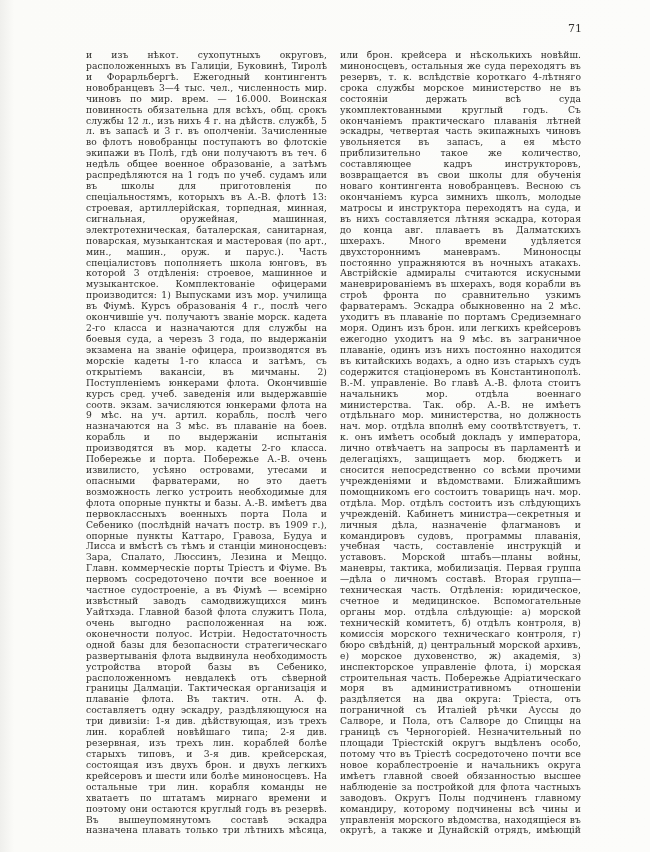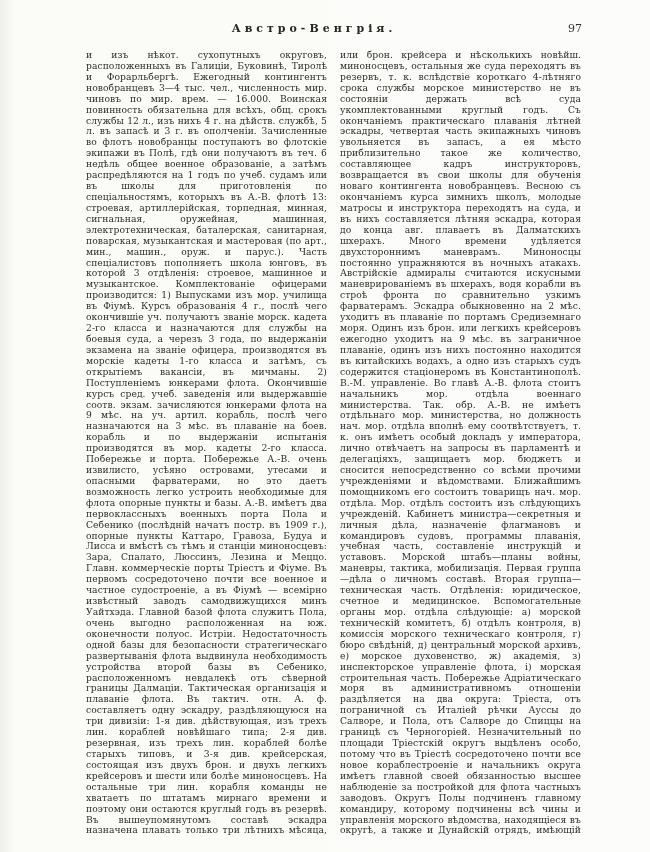--- a/index.html
+++ b/index.html
@@ -59,20 +59,19 @@
     word-spacing: 0.2px;
     color: #2e2d2a;
   }
   .col .it { }
 </style>
 </head>
 <body>
 
 <div class="page">
   <div class="running-head">
-    <div class="title">Австро-Венгрія.</div>
-    <div class="page-num">97</div>
+    <div class="page-num">71</div>
   </div>
   <div class="columns">
     <div class="col" id="col-left"><span>и изъ нѣкот. сухопутныхъ округовъ, расположенныхъ въ Галиціи, Буковинѣ, Тиролѣ и Форарльбергѣ. Ежегодный контингентъ новобранцевъ 3—4 тыс. чел., численность мир. чиновъ по мир. врем. — 16.000. Воинская повинность обязательна для всѣхъ, общ. срокъ службы 12 л., изъ нихъ 4 г. на дѣйств. службѣ, 5 л. въ запасѣ и 3 г. въ ополченіи. Зачисленные во флотъ новобранцы поступаютъ во флотскіе экипажи въ Полѣ, гдѣ они получаютъ въ теч. 6 недѣль общее военное образованіе, а затѣмъ распредѣляются на 1 годъ по учеб. судамъ или въ школы для приготовленія по спеціальностямъ, которыхъ въ А.-В. флотѣ 13: строевая, артиллерійская, торпедная, минная, сигнальная, оружейная, машинная, электротехническая, баталерская, санитарная, поварская, музыкантская и мастеровая (по арт., мин., машин., оруж. и парус.). Часть спеціалистовъ пополняетъ школа юнговъ, въ которой 3 отдѣленія: строевое, машинное и музыкантское. Комплектованіе офицерами производится: 1) Выпусками изъ мор. училища въ Фіумѣ. Курсъ образованія 4 г., послѣ чего окончившіе уч. получаютъ званіе морск. кадета 2-го класса и назначаются для службы на боевыя суда, а черезъ 3 года, по выдержаніи экзамена на званіе офицера, производятся въ морскіе кадеты 1-го класса и затѣмъ, съ открытіемъ вакансіи, въ мичманы. 2) Поступленіемъ юнкерами флота. Окончившіе курсъ сред. учеб. заведенія или выдержавшіе соотв. экзам. зачисляются юнкерами флота на 9 мѣс. на уч. артил. корабль, послѣ чего назначаются на 3 мѣс. въ плаваніе на боев. корабль и по выдержаніи испытанія производятся въ мор. кадеты 2-го класса. </span><span class="it">Побережье и порта.</span><span> Побережье А.-В. очень извилисто, усѣяно островами, утесами и опасными фарватерами, но это даетъ возможность легко устроить необходимые для флота опорные пункты и базы. А.-В. имѣетъ два первоклассныхъ военныхъ порта Пола и Себенико (послѣдній начатъ постр. въ 1909 г.), опорные пункты Каттаро, Гравоза, Будуа и Лисса и вмѣстѣ съ тѣмъ и станціи миноносцевъ: Зара, Спалато, Люссинъ, Лезина и Меццо. Главн. коммерческіе порты Тріестъ и Фіуме. Въ первомъ сосредоточено почти все военное и частное судостроеніе, а въ Фіумѣ — всемірно извѣстный заводъ самодвижущихся минъ Уайтхэда. Главной базой флота служитъ Пола, очень выгодно расположенная на юж. оконечности полуос. Истріи. Недостаточность одной базы для безопасности стратегическаго развертыванія флота выдвинула необходимость устройства второй базы въ Себенико, расположенномъ невдалекѣ отъ сѣверной границы Далмаціи. </span><span class="it">Тактическая организація и плаваніе флота.</span><span> Въ тактич. отн. А. ф. составляетъ одну эскадру, раздѣляющуюся на три дивизіи: 1-я див. дѣйствующая, изъ трехъ лин. кораблей новѣйшаго типа; 2-я див. резервная, изъ трехъ лин. кораблей болѣе старыхъ типовъ, и 3-я див. крейсерская, состоящая изъ двухъ брон. и двухъ легкихъ крейсеровъ и шести или болѣе миноносцевъ. На остальные три лин. корабля команды не хватаетъ по штатамъ мирнаго времени и поэтому они остаются круглый годъ въ резервѣ. Въ вышеупомянутомъ составѣ эскадра назначена плавать только три лѣтнихъ мѣсяца, а затѣмъ сформировывается эскадра въ составѣ трехъ лин. кораблей дѣйствующей дивизіи, 4-хъ</span></div>
     <div class="col" id="col-right"><span>или брон. крейсера и нѣсколькихъ новѣйш. миноносцевъ, остальныя же суда переходятъ въ резервъ, т. к. вслѣдствіе короткаго 4-лѣтняго срока службы морское министерство не въ состояніи держать всѣ суда укомплектованными круглый годъ. Съ окончаніемъ практическаго плаванія лѣтней эскадры, четвертая часть экипажныхъ чиновъ увольняется въ запасъ, а ея мѣсто приблизительно такое же количество, составляющее кадръ инструкторовъ, возвращается въ свои школы для обученія новаго контингента новобранцевъ. Весною съ окончаніемъ курса зимнихъ школъ, молодые матросы и инструктора переходятъ на суда, и въ нихъ составляется лѣтняя эскадра, которая до конца авг. плаваетъ въ Далматскихъ шхерахъ. Много времени удѣляется двухстороннимъ маневрамъ. Миноносцы постоянно упражняются въ ночныхъ атакахъ. Австрійскіе адмиралы считаются искусными маневрированіемъ въ шхерахъ, водя корабли въ строѣ фронта по сравнительно узкимъ фарватерамъ. Эскадра обыкновенно на 2 мѣс. уходитъ въ плаваніе по портамъ Средиземнаго моря. Одинъ изъ брон. или легкихъ крейсеровъ ежегодно уходитъ на 9 мѣс. въ заграничное плаваніе, одинъ изъ нихъ постоянно находится въ китайскихъ водахъ, а одно изъ старыхъ судъ содержится стаціонеромъ въ Константинополѣ. </span><span class="it">В.-М. управленіе.</span><span> Во главѣ А.-В. флота стоитъ начальникъ мор. отдѣла военнаго министерства. Так. обр. А.-В. не имѣетъ отдѣльнаго мор. министерства, но должность нач. мор. отдѣла вполнѣ ему соотвѣтствуетъ, т. к. онъ имѣетъ особый докладъ у императора, лично отвѣчаетъ на запросы въ парламентѣ и делегаціяхъ, защищаетъ мор. бюджетъ и сносится непосредственно со всѣми прочими учрежденіями и вѣдомствами. Ближайшимъ помощникомъ его состоитъ </span><span class="it">товарищъ нач. мор. отдѣла.</span><span> Мор. отдѣлъ состоитъ изъ слѣдующихъ учрежденій. </span><span class="it">Кабинетъ министра</span><span>—секретныя и личныя дѣла, назначеніе флагмановъ и командировъ судовъ, программы плаванія, учебная часть, составленіе инструкцій и уставовъ. </span><span class="it">Морской штабъ—</span><span>планы войны, маневры, тактика, мобилизація. </span><span class="it">Первая группа</span><span>—дѣла о личномъ составѣ. </span><span class="it">Вторая группа</span><span>—техническая часть. </span><span class="it">Отдѣленія:</span><span> юридическое, счетное и медицинское. Вспомогательные органы мор. отдѣла слѣдующіе: а) морской техническій комитетъ, б) отдѣлъ контроля, в) комиссія морского техническаго контроля, г) бюро свѣдѣній, д) центральный морской архивъ, е) морское духовенство, ж) академія, з) инспекторское управленіе флота, і) морская строительная часть. Побережье Адріатическаго моря въ административномъ отношеніи раздѣляется на два округа: Тріеста, отъ пограничной съ Италіей рѣчки Ауссы до Салворе, и Пола, отъ Салворе до Спиццы на границѣ съ Черногоріей. Незначительный по площади Тріестскій округъ выдѣленъ особо, потому что въ Тріестѣ сосредоточено почти все новое кораблестроеніе и начальникъ округа имѣетъ главной своей обязанностью высшее наблюденіе за постройкой для флота частныхъ заводовъ. Округъ Полы подчиненъ главному командиру, которому подчинены всѣ чины и управленія морского вѣдомства, находящіеся въ округѣ, а также и Дунайскій отрядъ, имѣющій постоянную стоянку въ Будапештѣ. При главномъ командирѣ Полы имѣется штабъ, со-</span></div>
   </div>
 </div>
 
 </body></html>

